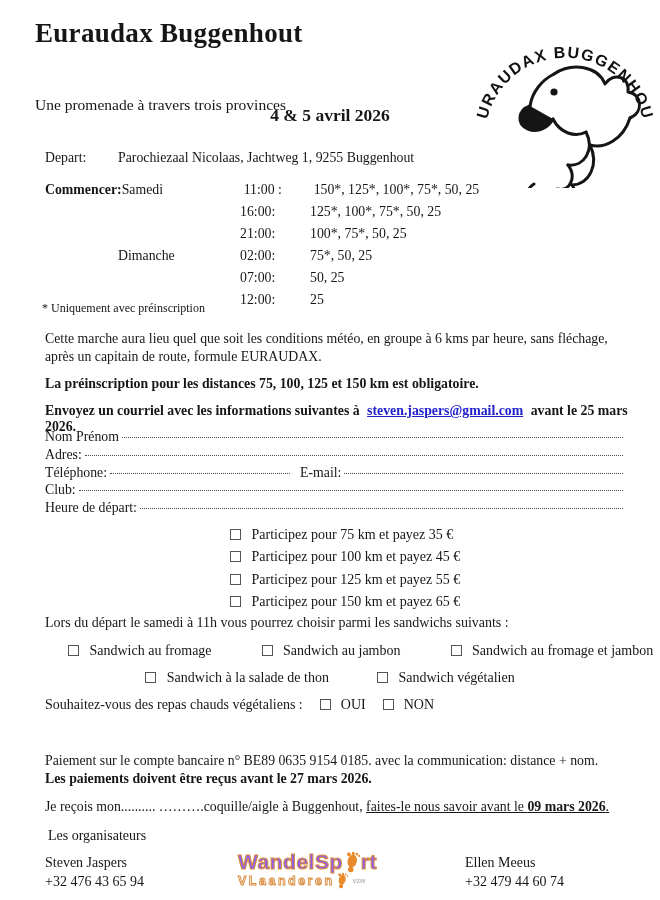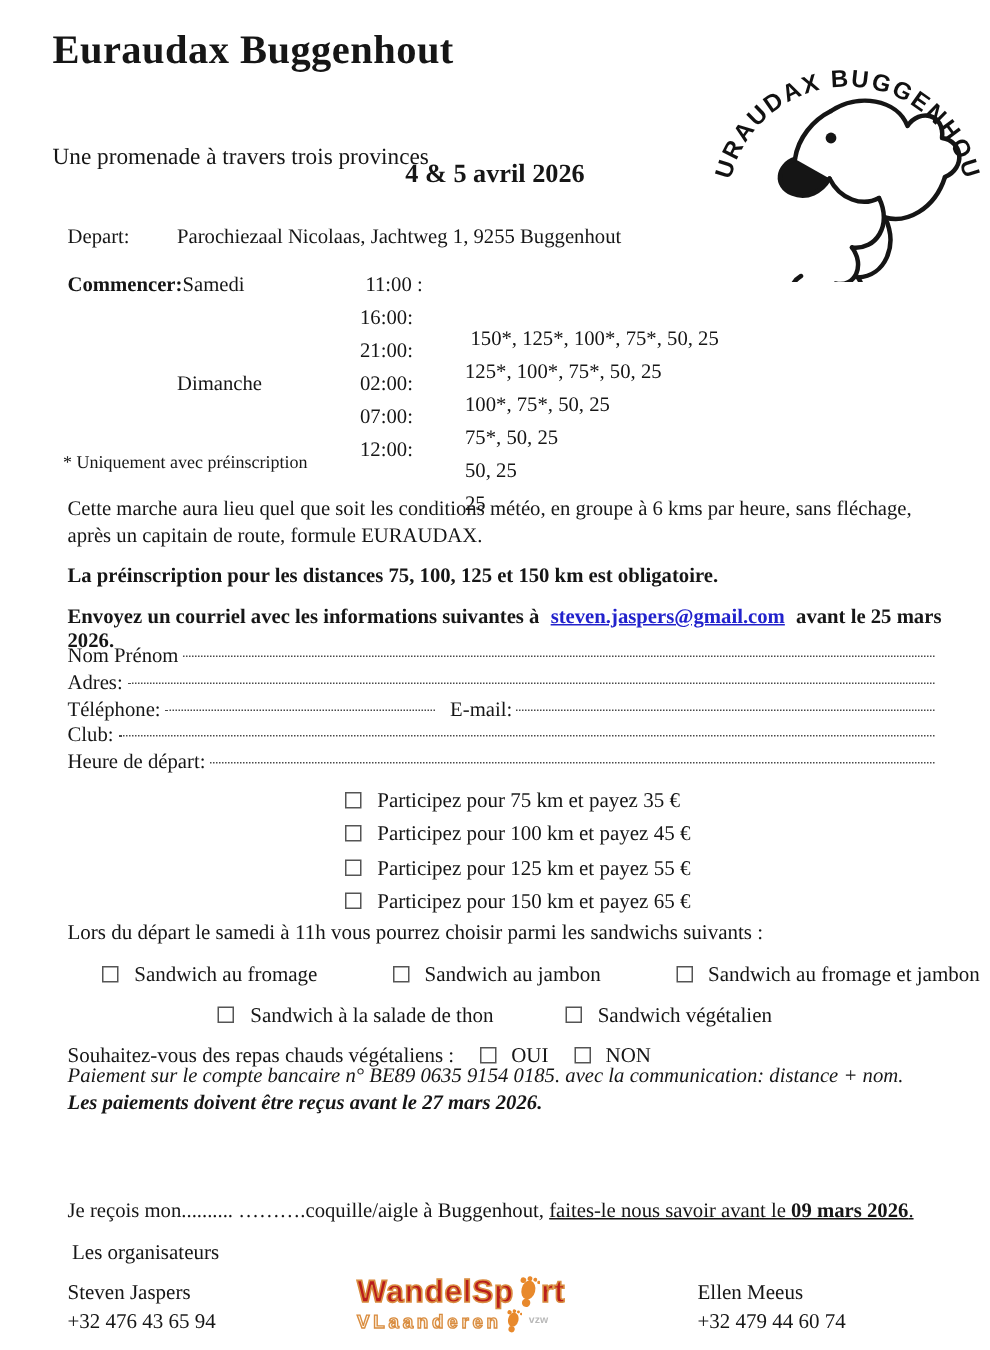--- a/index.html
+++ b/index.html
@@ -19,21 +19,21 @@
   .logo { right:6px; top:6px; width:178px; height:182px; }
 
   .depart-row { left:45px; top:150px; display:flex; width:575px; }
   .depart-row .lab { width:73px; flex:0 0 73px; }
 
   .schedule { left:45px; top:182px; width:575px; }
   .srow { display:flex; height:22px; align-items:flex-start; }
   .srow .c1 { flex:0 0 73px;font-weight:bold; }
   .srow .c2 { flex:0 0 122px; }
   .srow .c3 { flex:0 0 70px; }
-  .srow .c4 { flex:1;margin-top:36px; }
+  .srow .c4 { flex:1; }
   .footnote { left:42px; top:301px; font-size:12px; }
 
   .para { left:45px; top:330px; width:578px; line-height:1.32; }
   .preinsc { left:45px; top:376px; width:578px; font-weight:bold; }
   .emailline { left:45px; top:403px; width:590px; font-weight:bold; }
   .maillink { color:#2222cc; text-decoration:underline; margin:0 4px; }
 
   .formfields { left:45px; top:429px; width:578px; }
   .frow { display:flex; align-items:baseline; height:17.8px; }
   .frow .leader { flex:1; border-bottom:1.6px dotted #4a4a4a; transform:translateY(-3px); margin-left:3px; }
@@ -47,31 +47,31 @@
 
   .sandwich-intro { left:45px; top:615px; font-size:14px; }
   .sandrow1 { left:68px; top:643px; display:flex; gap:50px; font-size:14px; white-space:nowrap; }
   .sandrow2 { left:0px; top:670px; width:660px; display:flex; justify-content:center; gap:48px; font-size:14px; white-space:nowrap; }
   .veganq { left:45px; top:697px; font-size:14px; }
   .veganq .opt { margin-left:14px; }
   .veganq .opt .cb { margin-right:6px; }
 
   .cupnotice { left:15px; top:724px; width:630px; text-align:center; font-weight:bold; font-size:14px; }
 
-  .payment { left:45px; top:708px; width:582px; line-height:1.33;font-style:italic; }
+  .payment { left:45px; top:752px; width:582px; line-height:1.33; }
   .souvenir { left:45px; top:799px; width:590px; }
 
   .organizers-label { left:48px; top:828px; font-size:14px; }
   .org-left  { left:45px; top:854px; line-height:1.35; font-size:14px; }
   .org-right { left:465px; top:854px; line-height:1.35; font-size:14px; }
 
   .wsv { left:238px; top:850px; width:185px; font-family:"Liberation Sans","DejaVu Sans",sans-serif; }
-  .wsv-line1 { font-size:21px; font-weight:bold; color:#b91c1c;
+  .wsv-line1 { font-size:21px; font-weight:bold; color:#8b5cf6;
                -webkit-text-stroke:1.1px #d98c3f; letter-spacing:0.5px;
-               display:flex; }
+               display:flex; align-items:center; }
   .wsv-line2 { font-size:12.5px; font-weight:bold; color:#fdf4e6;
                -webkit-text-stroke:0.9px #d98c3f; letter-spacing:2.5px;
                display:flex; align-items:center; margin-top:-2px; }
   .vzw { font-size:7px; color:#b9b9b9; -webkit-text-stroke:0; letter-spacing:0; margin-left:4px; }
   .foot-ic { margin:0 1px; }
 </style>
 </head>
 <body>
 
 <div class="page">

